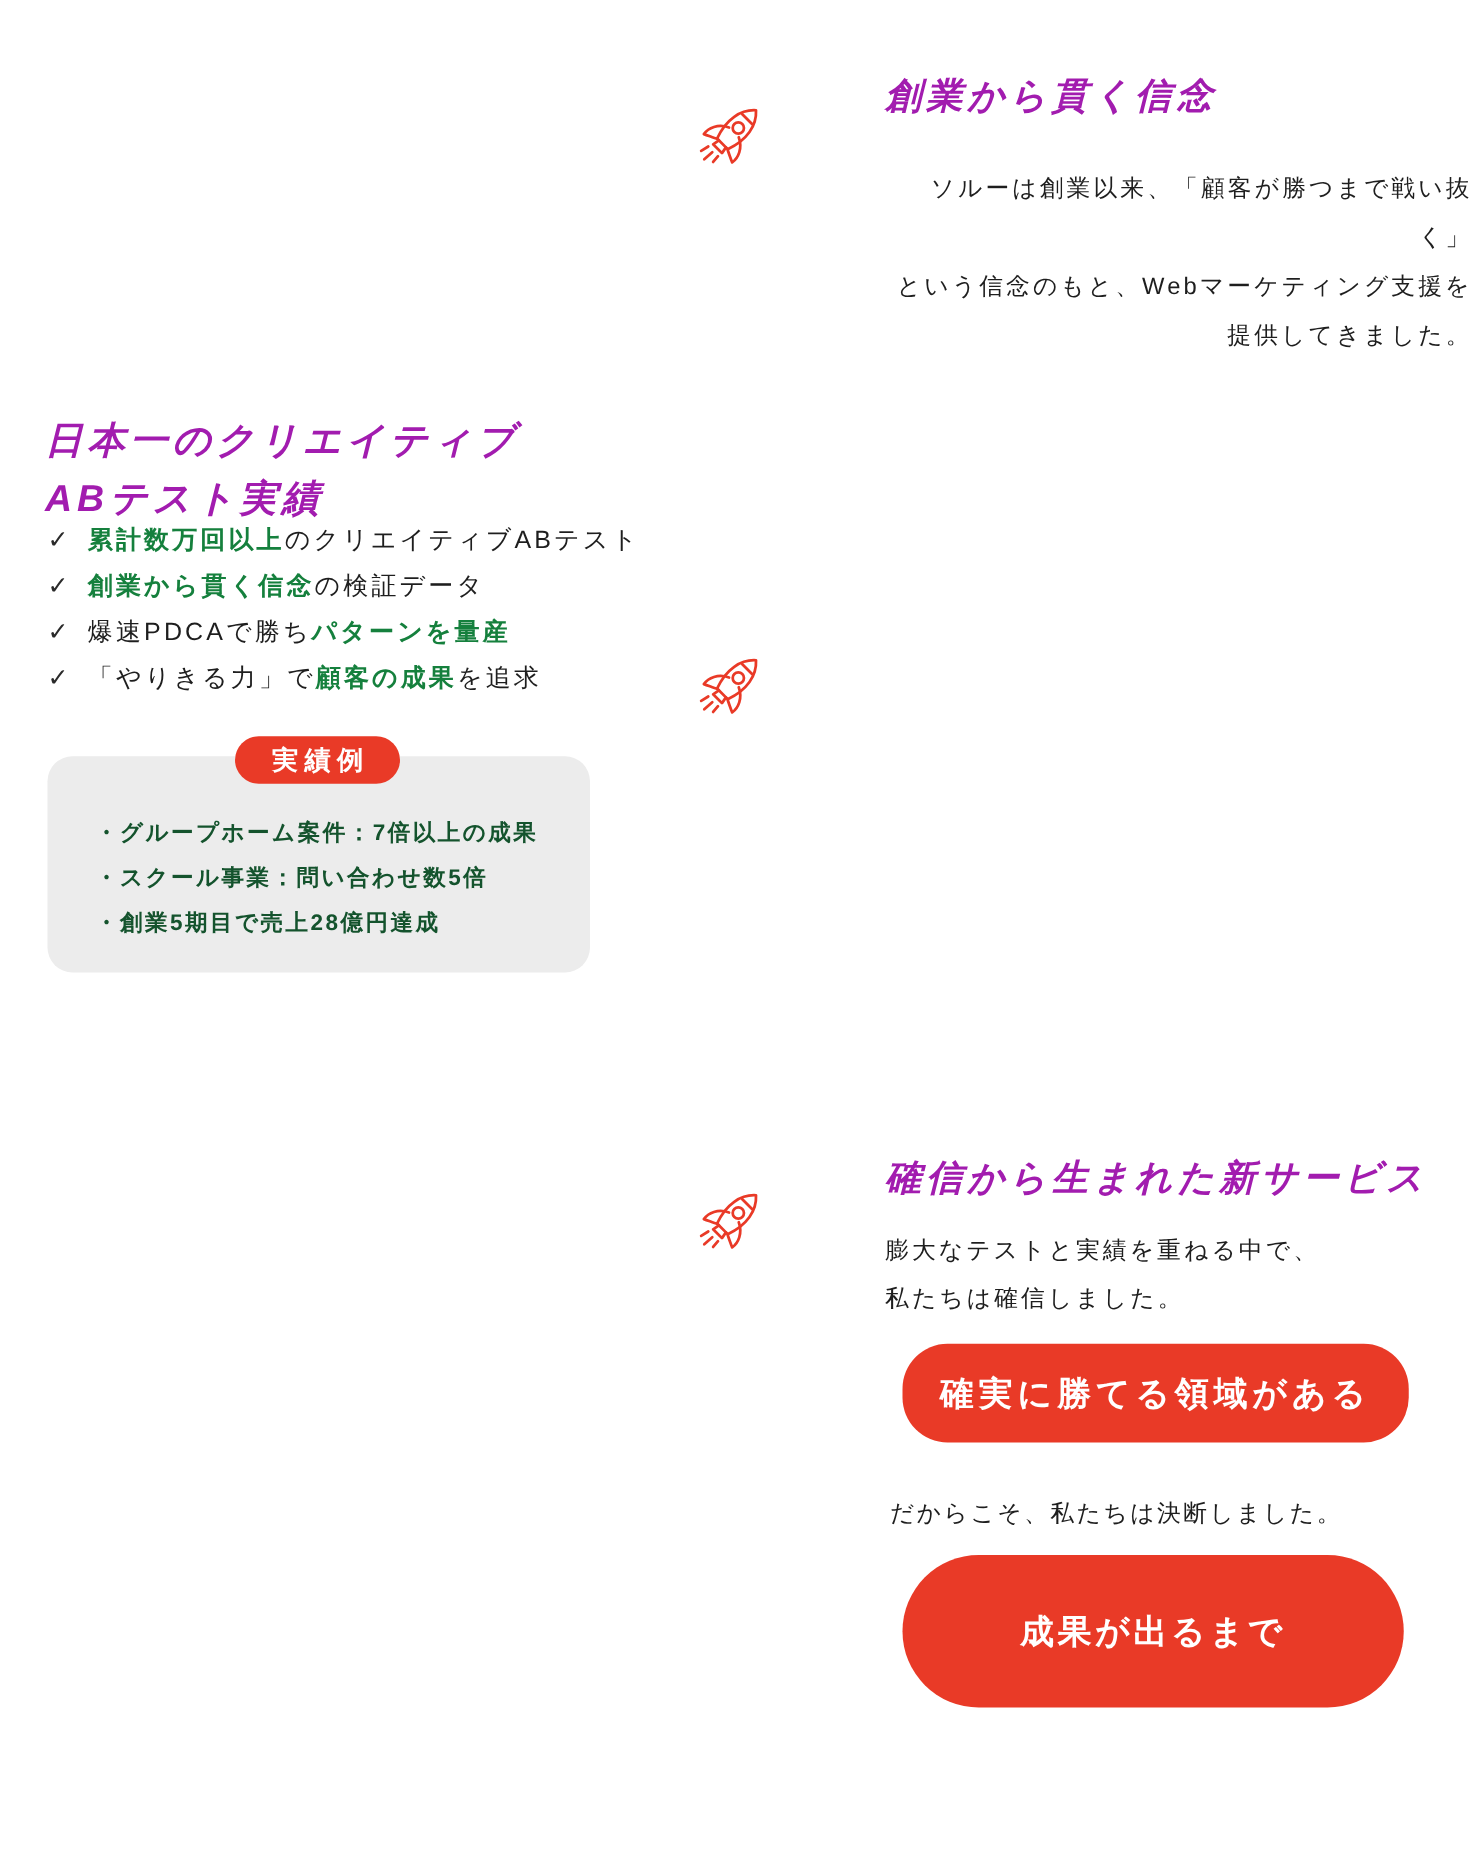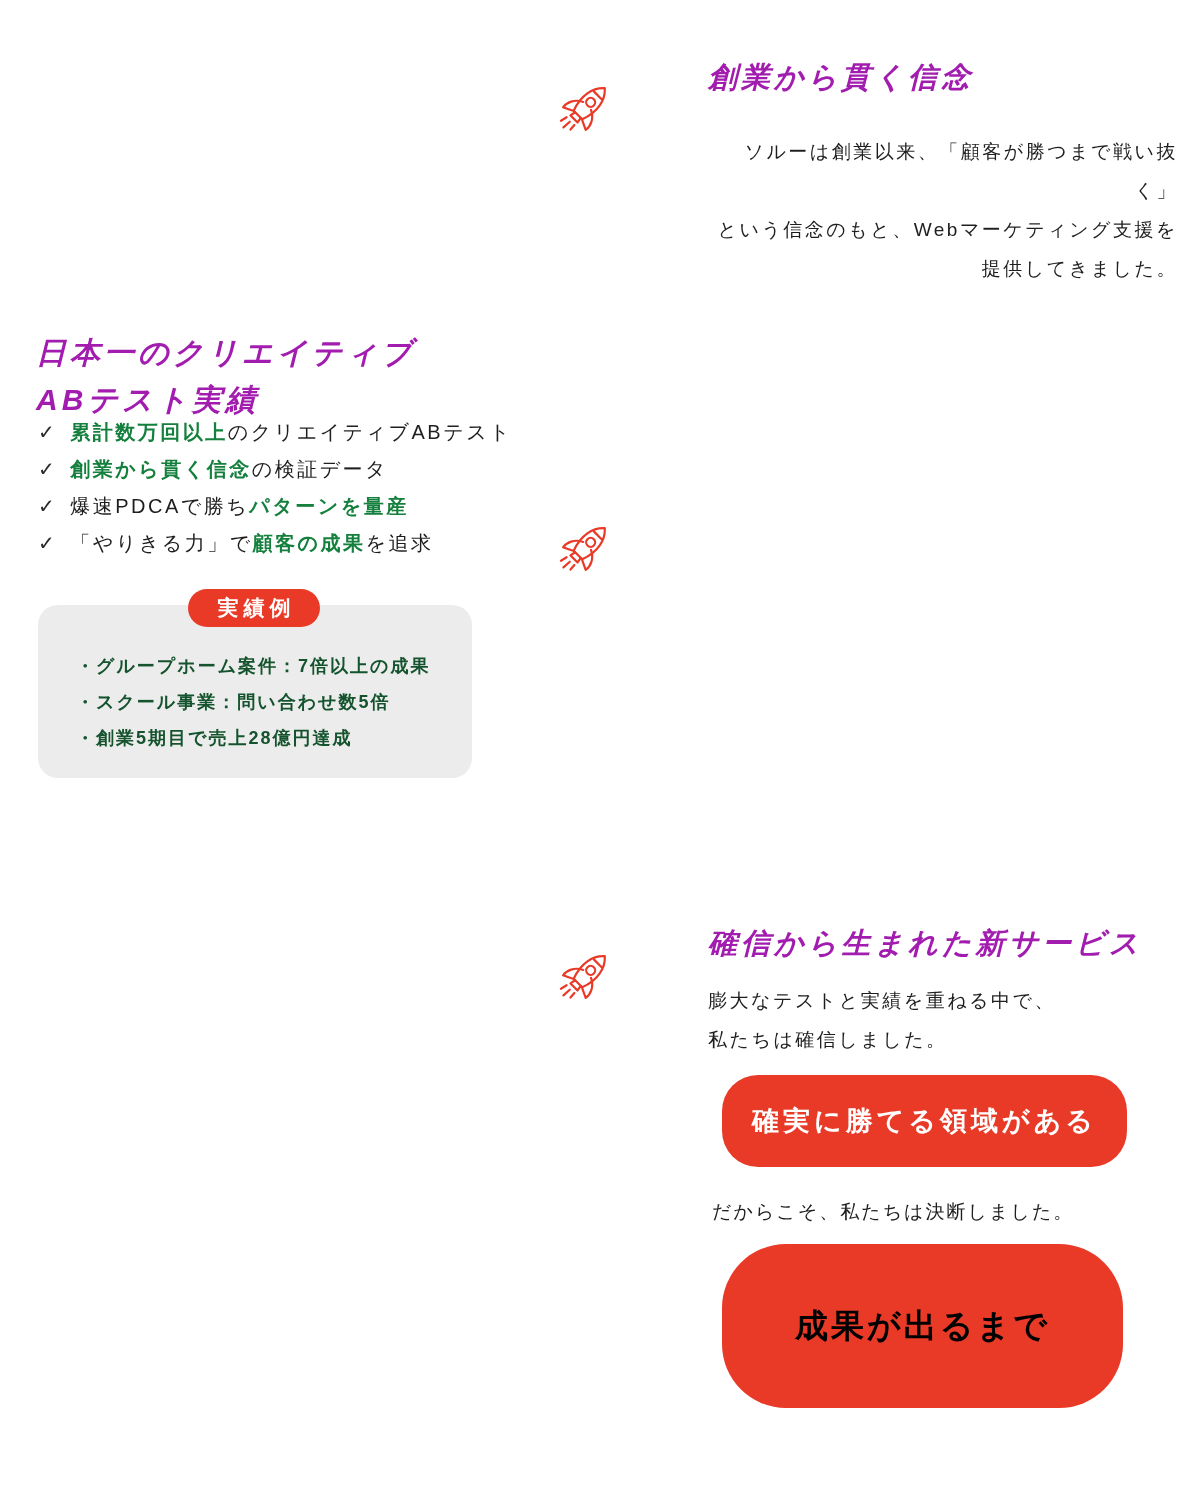--- a/index.html
+++ b/index.html
@@ -44,29 +44,29 @@
     font-size:21px;font-weight:700;letter-spacing:5px;z-index:2;
     text-indent:5px;
   }
   .results-list{left:76px;top:648px;z-index:2;}
   .results-list div{
     font-size:18px;line-height:36px;letter-spacing:2px;font-weight:700;
     color:#14532d;white-space:nowrap;
   }
   
   .pill-large{
-    left:722px;top:1075px;width:405px;height:92px;border-radius:36px;
+    left:722px;top:1075px;width:405px;height:79px;border-radius:36px;
     background:#E93A27;color:#fff;display:flex;align-items:center;justify-content:center;
     font-size:27px;font-weight:700;letter-spacing:4px;white-space:nowrap;
   }
   .promise-box{
-    left:722px;top:1244px;width:401px;height:164px;border-radius:64px;
-    background:#E93A27;color:#000000;display:flex;flex-direction:column;
+    left:722px;top:1244px;width:401px;height:122px;border-radius:64px;
+    background:#E93A27;color:#ffffff;display:flex;flex-direction:column;
     align-items:center;justify-content:center;
-    font-size:33px;font-weight:700;letter-spacing:3px;line-height:44px;
+    font-size:27px;font-weight:700;letter-spacing:3px;line-height:44px;
     text-align:center;white-space:nowrap;
   }
   
   .rocket{width:64px;height:64px;}
   .rocket svg{width:100%;height:100%;transform:rotate(45deg);}
   .r1{left:553px;top:76px;}
   .r2{left:553px;top:516px;}
   .r3{left:553px;top:944px;}
 </style>
 </head>

